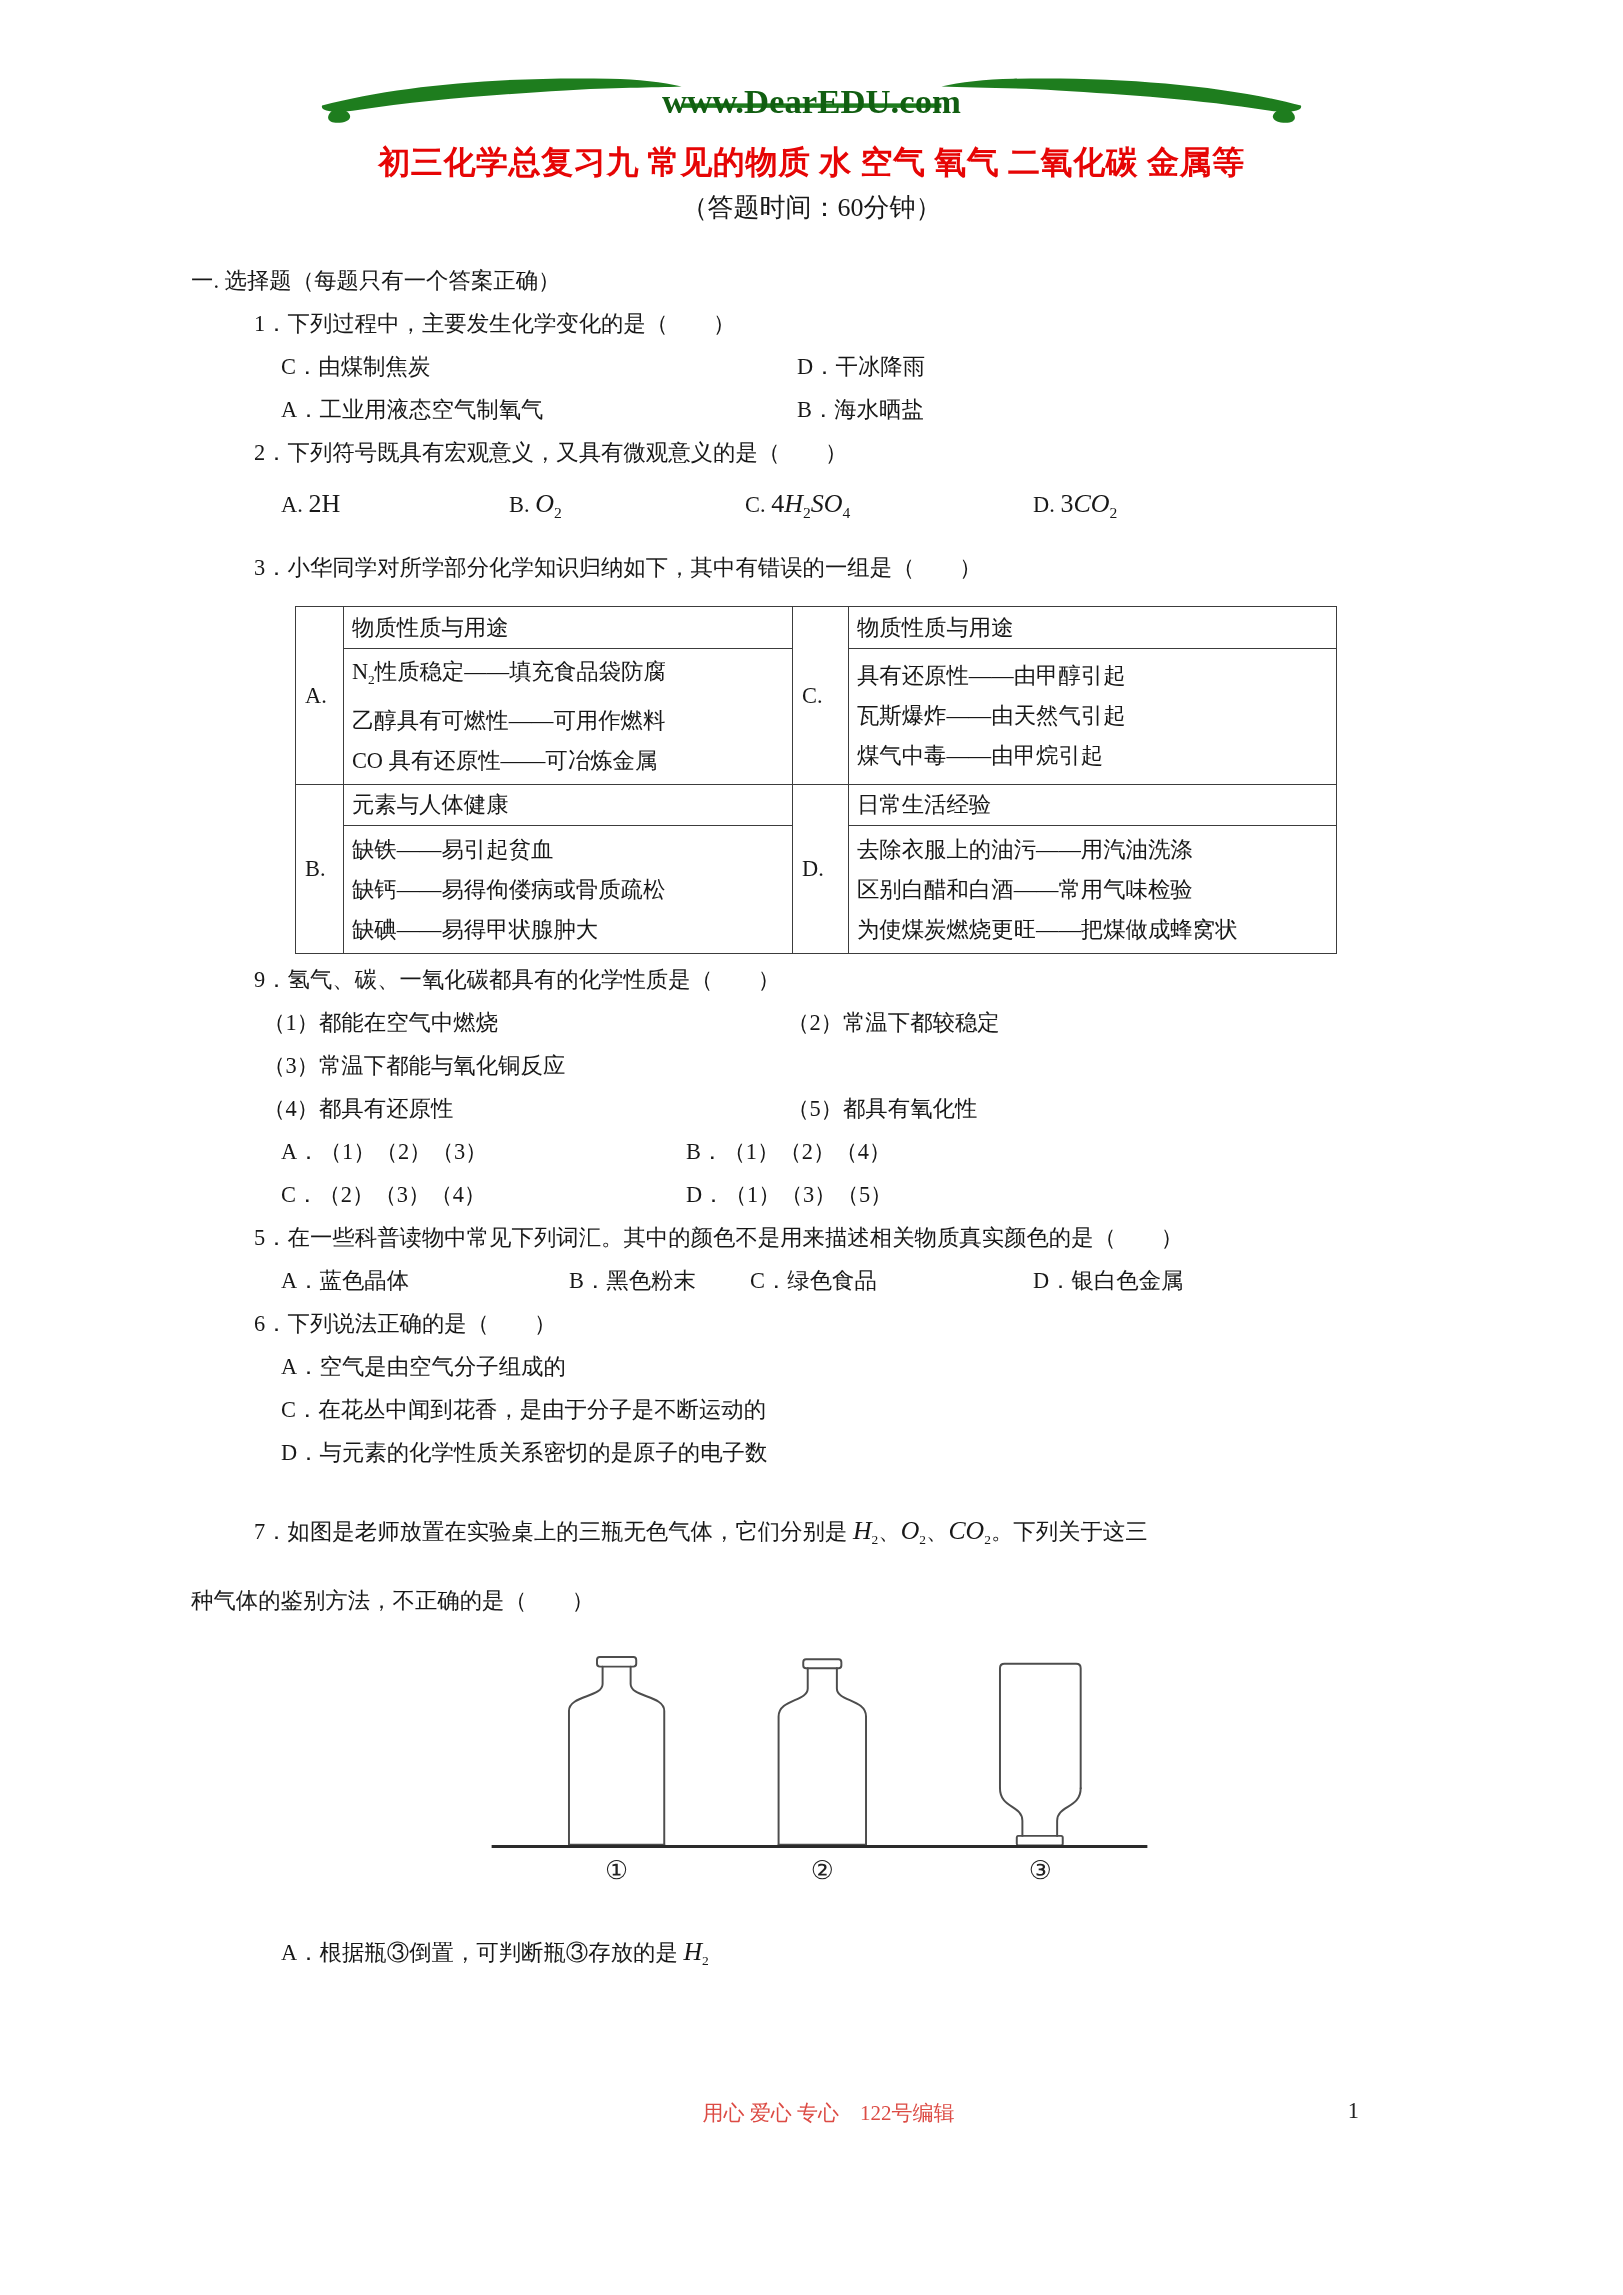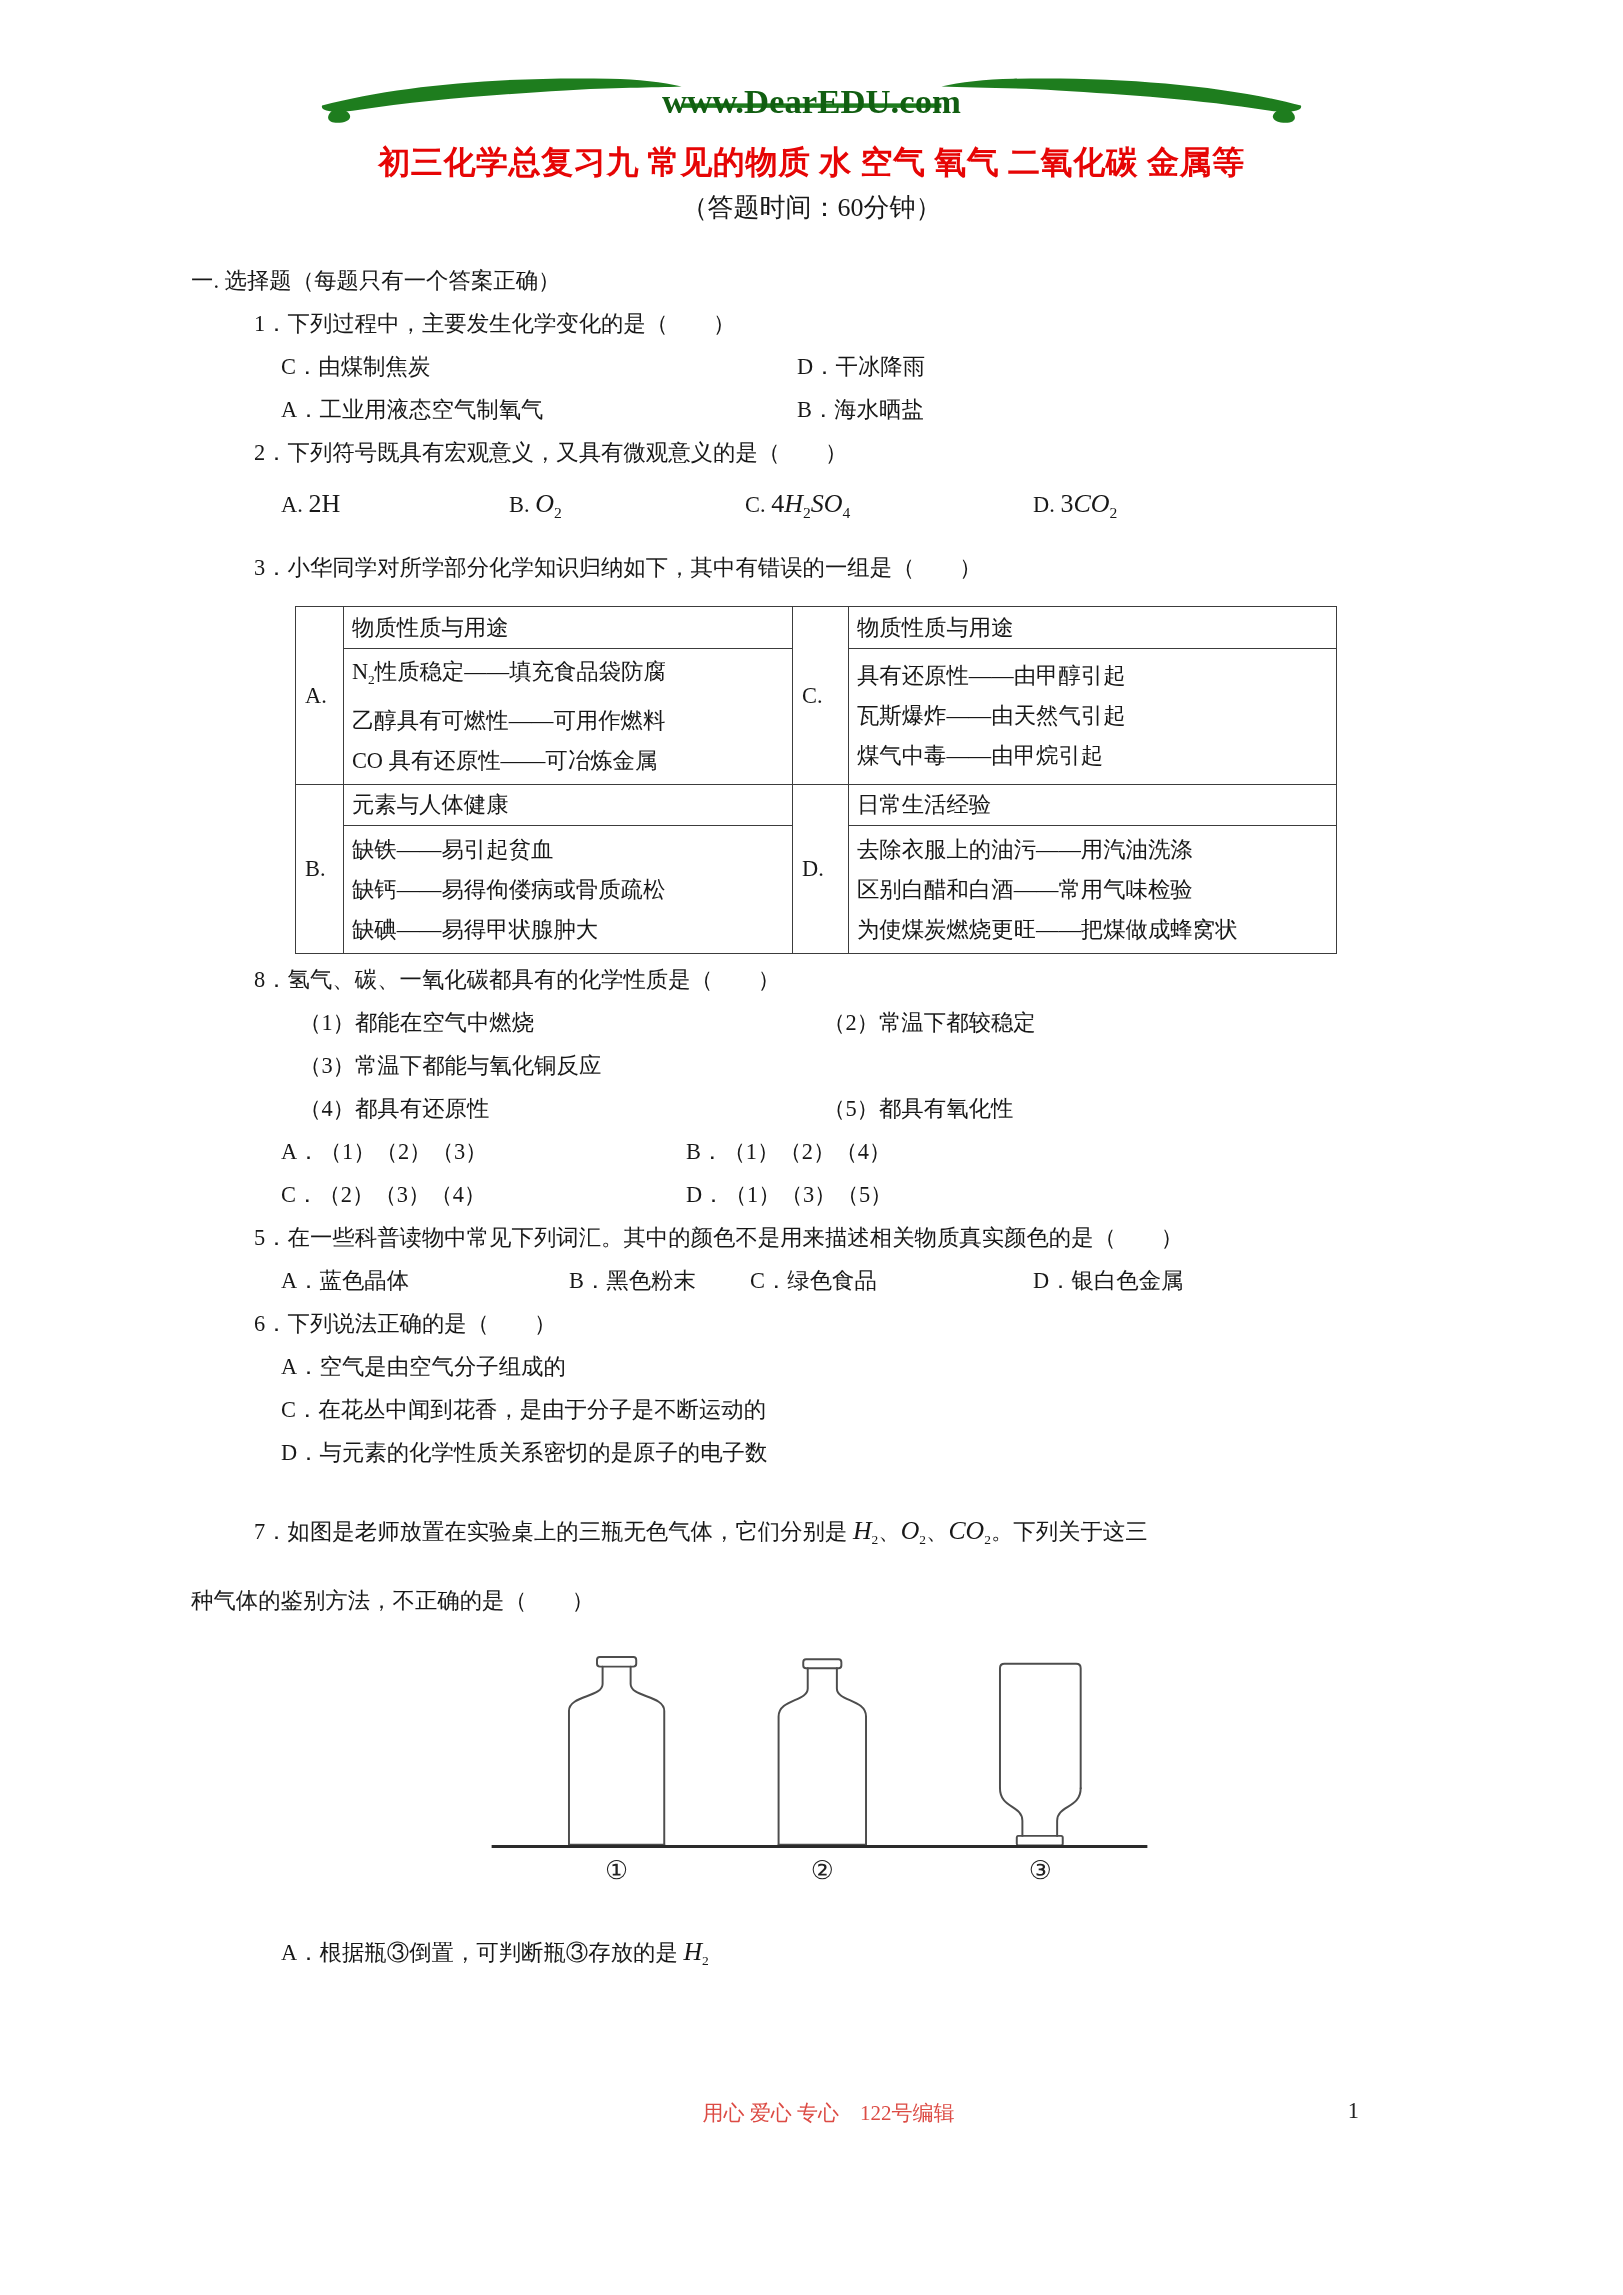--- a/index.html
+++ b/index.html
@@ -17,21 +17,21 @@
   .logo text { font-family:"Liberation Serif", serif; font-weight:bold; }
 
   h1.title { margin-top:12.3px; font-size:32px; line-height:45px; color:#e60505; text-align:center; font-weight:bold; letter-spacing:0.6px; }
   .time { text-align:center; font-size:26px; line-height:37px; margin-top:3.4px; }
 
   
   .line { line-height:43px; }
   .sec { margin-top:33px; }
   .ml1 { margin-left:63px; }
   .ml2 { margin-left:90px; }
-  .ml3 { margin-left:108px; }
+  .ml3 { margin-left:72px; }
   .col { display:inline-block; }
   .w920 { width:516px; }
   .w934 { width:524px; }
   .w723 { width:405px; }
   .w513 { width:288px; }
   .w407 { width:228px; }
   .w421 { width:236px; }
   .w323 { width:181px; }
   .w505 { width:283px; }
 
@@ -134,21 +134,21 @@
       </td>
       <td class="tcell">
         <div class="tline">去除衣服上的油污——用汽油洗涤</div>
         <div class="tline">区别白醋和白酒——常用气味检验</div>
         <div class="tline">为使煤炭燃烧更旺——把煤做成蜂窝状</div>
       </td>
     </tr>
   </tbody>
     </table>
 
-  <p class="line ml1">8．氢气、碳、一氧化碳都具有的化学性质是（　　）</p>
+  <p class="line ml1">9．氢气、碳、一氧化碳都具有的化学性质是（　　）</p>
   <p class="line ml3">
     <span class="col w934">（1）都能在空气中燃烧</span><span>（2）常温下都较稳定</span>
   </p>
   <p class="line ml3">（3）常温下都能与氧化铜反应</p>
   <p class="line ml3">
     <span class="col w934">（4）都具有还原性</span><span>（5）都具有氧化性</span>
   </p>
   <p class="line ml2">
     <span class="col w723">A．（1）（2）（3）</span><span>B．（1）（2）（4）</span>
   </p>

